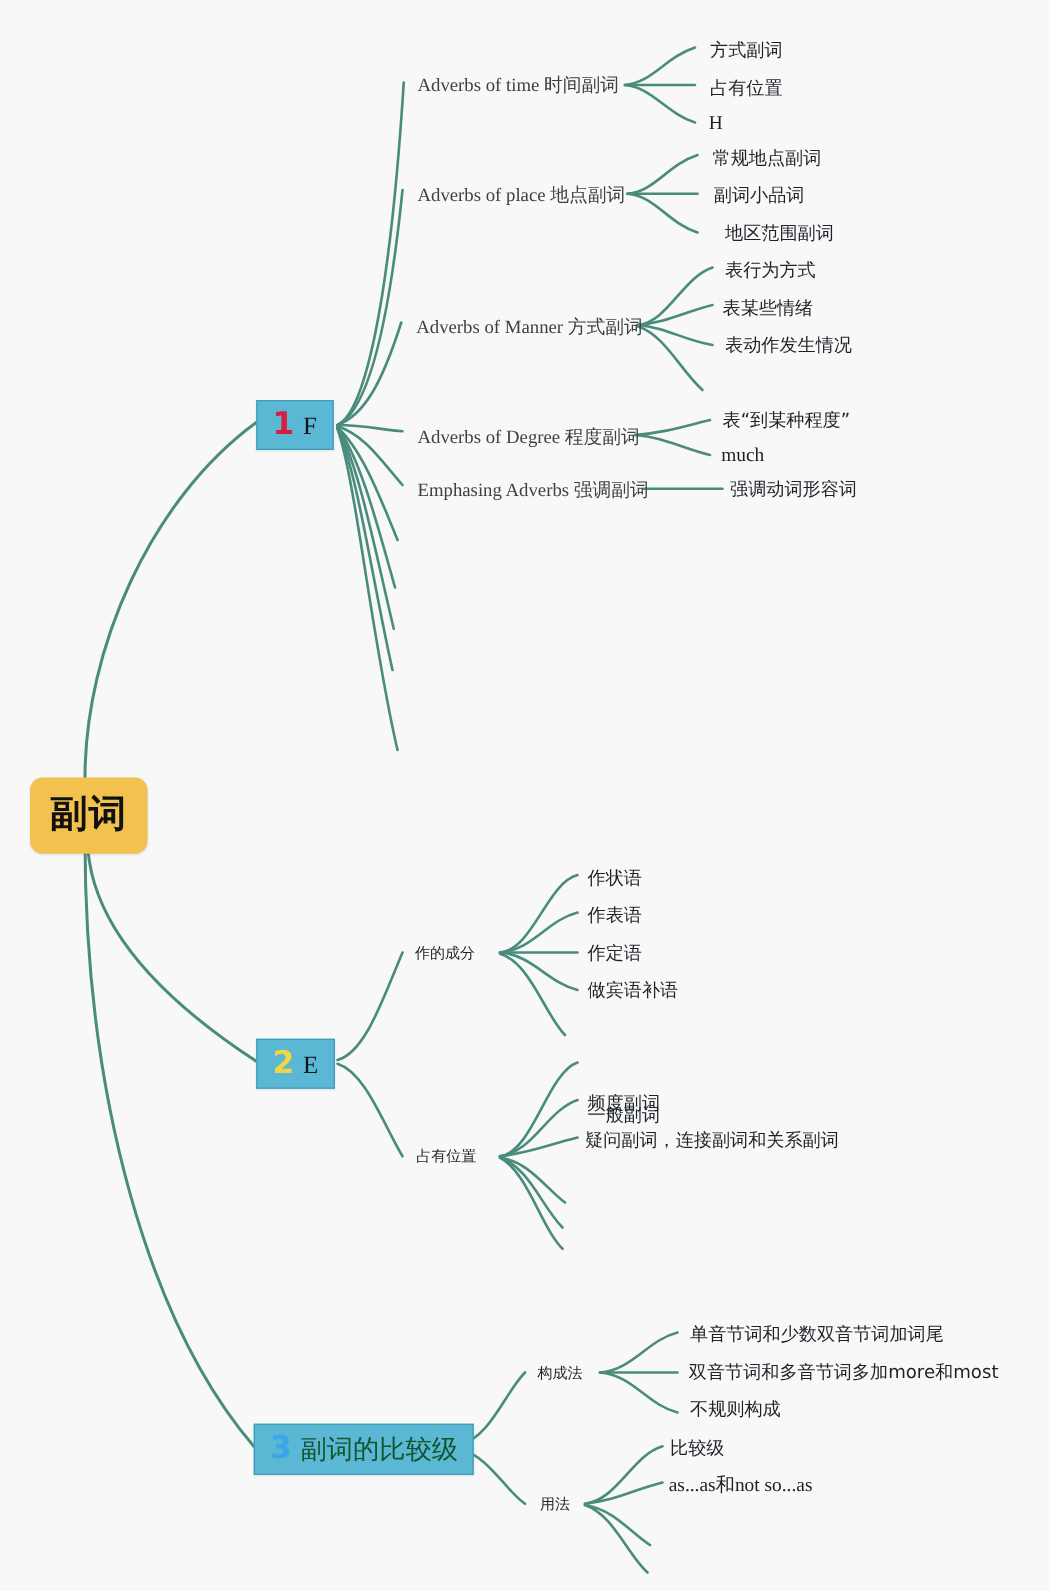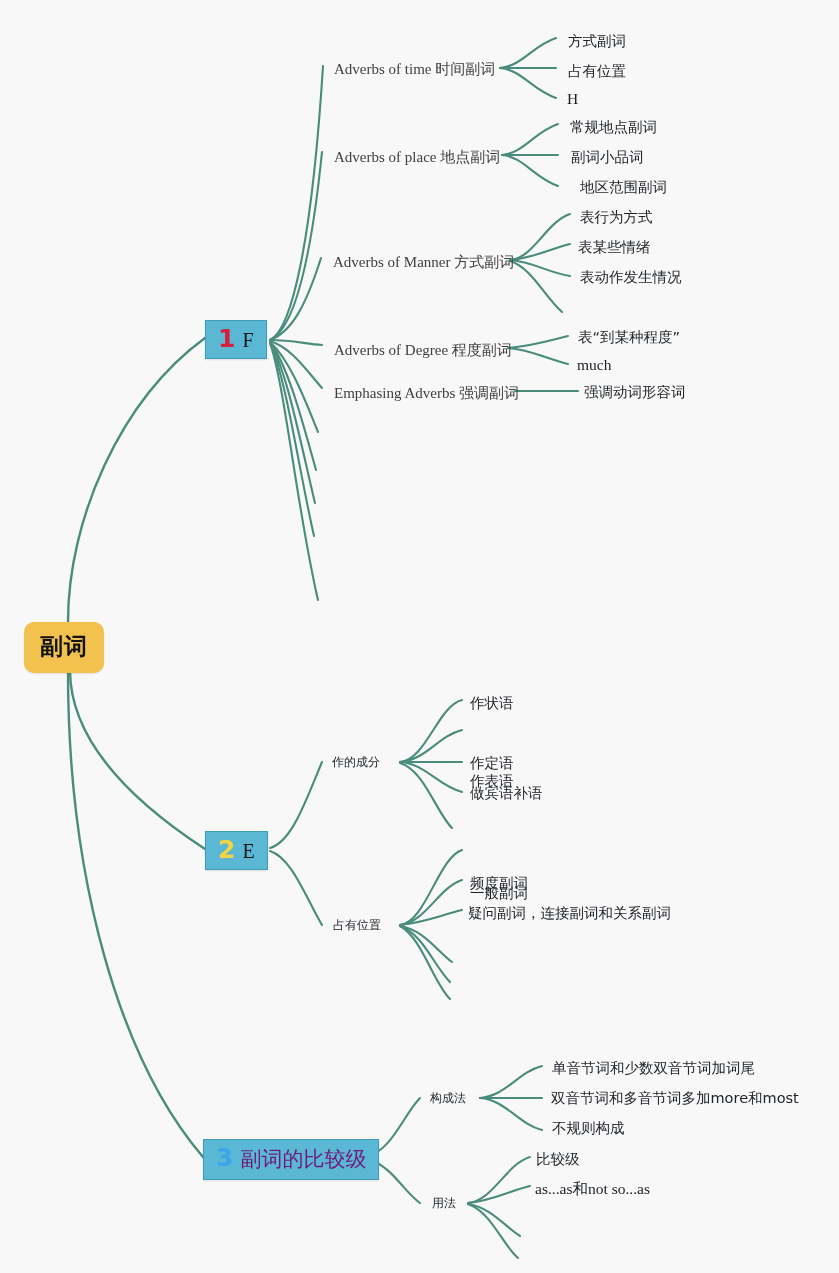--- a/index.html
+++ b/index.html
@@ -26,21 +26,21 @@
     position: absolute;
     white-space: nowrap;
   }
   
   .root-node {
     background: #f2c14e;
     border-radius: 10px;
     padding: 9px 16px 11px 16px;
     font-family: "DejaVu Sans", sans-serif;
     font-weight: bold;
-    font-size: 23px;
+    font-size: 30px;
     color: #111111;
     letter-spacing: 1px;
     box-shadow: 0 1px 2px rgba(0,0,0,0.10);
   }
   
   .branch-node {
     background: #5bb8d4;
     border: 1px solid #3f9cb8;
     padding: 5px 12px 6px 12px;
     font-size: 19px;
@@ -61,21 +61,21 @@
   .branch-num.n3 { color: #3ba6e8; }
   .branch-label {
     font-family: "Liberation Serif", serif;
     font-size: 20px;
     color: #12161c;
   }
   .branch-label.cjk {
     font-family: "DejaVu Sans", sans-serif;
     font-weight: normal;
     font-size: 21px;
-    color: #701a75;
+    color: #14532d;
   }
   
   .topic {
     position: absolute;
     white-space: nowrap;
     font-family: "Liberation Serif", serif;
     font-size: 15px;
     color: #404040;
     line-height: 1;
   }
@@ -203,21 +203,21 @@
 
   <div class="node branch-node" style="left:205px; top:831px;">
     <span class="branch-num n2">2</span>
     <span class="branch-label">E</span>
   </div>
 
   <div class="topic cjk" style="left:332px; top:756px;">作的成分</div>
   <div class="topic cjk" style="left:333px; top:919px;">占有位置</div>
 
   <div class="topic leaf" style="left:470px; top:696px;">作状语</div>
-  <div class="topic leaf" style="left:470px; top:726px;margin-top:48px;">作表语</div>
+  <div class="topic leaf" style="left:470px; top:726px;">作表语</div>
   <div class="topic leaf" style="left:470px; top:756px;">作定语</div>
   <div class="topic leaf" style="left:470px; top:786px;">做宾语补语</div>
 
   <div class="topic leaf" style="left:470px; top:886px;">一般副词</div>
   <div class="topic leaf" style="left:470px; top:876px;">频度副词</div>
   <div class="topic leaf" style="left:468px; top:906px;text-align:center;">疑问副词，连接副词和关系副词</div>
 
   <div class="node branch-node" style="left:203px; top:1139px;">
     <span class="branch-num n3">3</span>
     <span class="branch-label cjk">副词的比较级</span>

